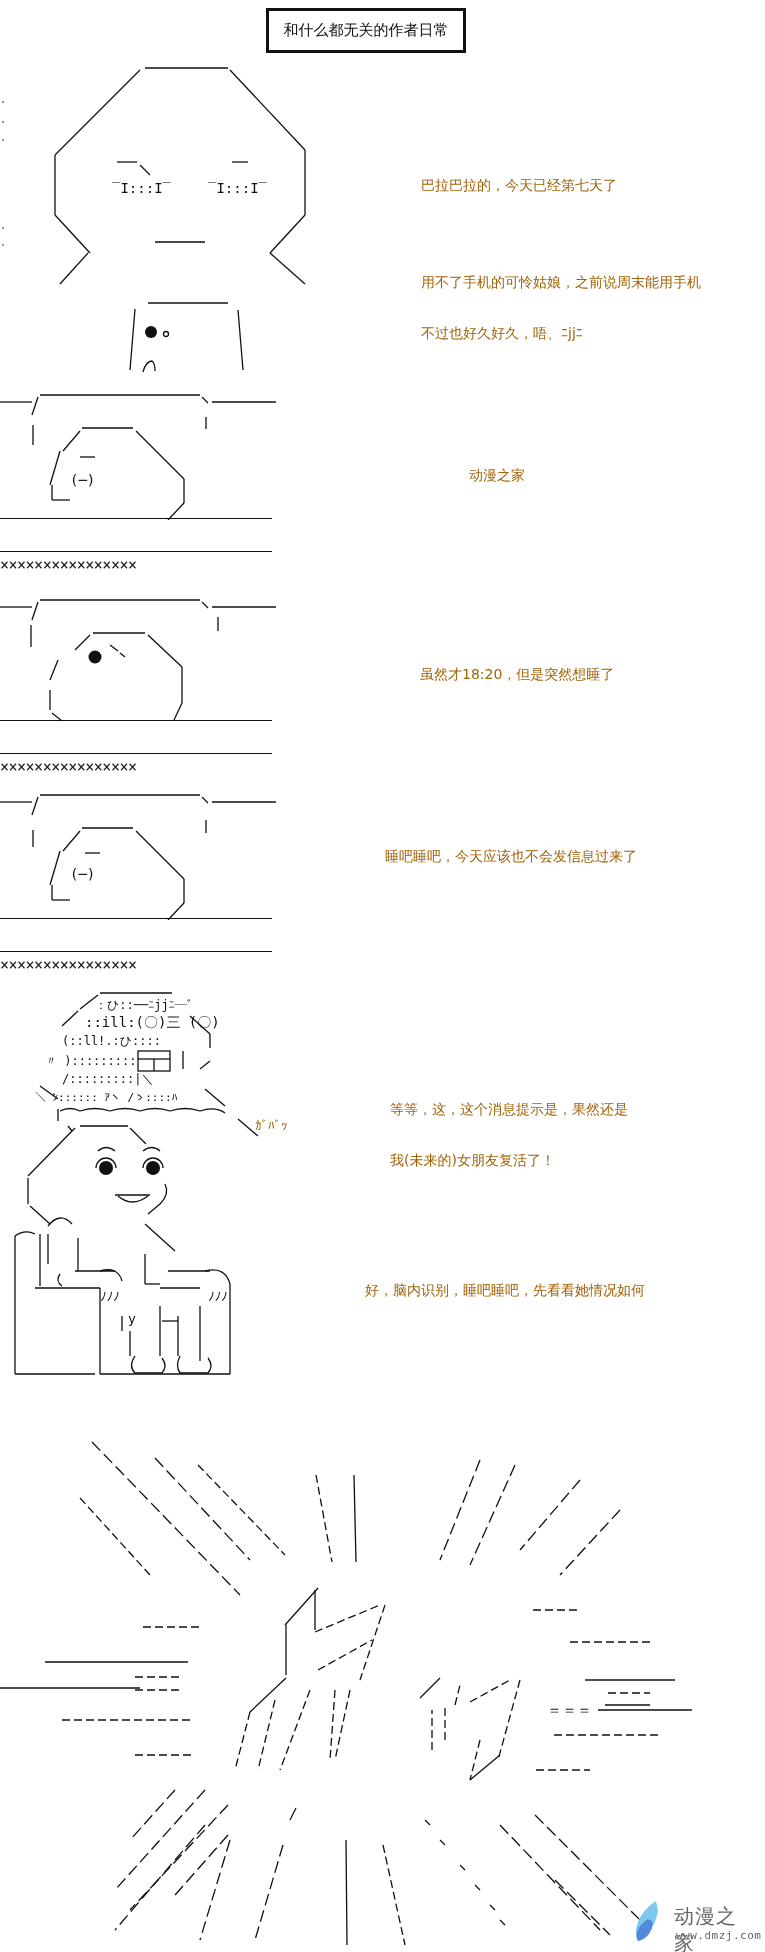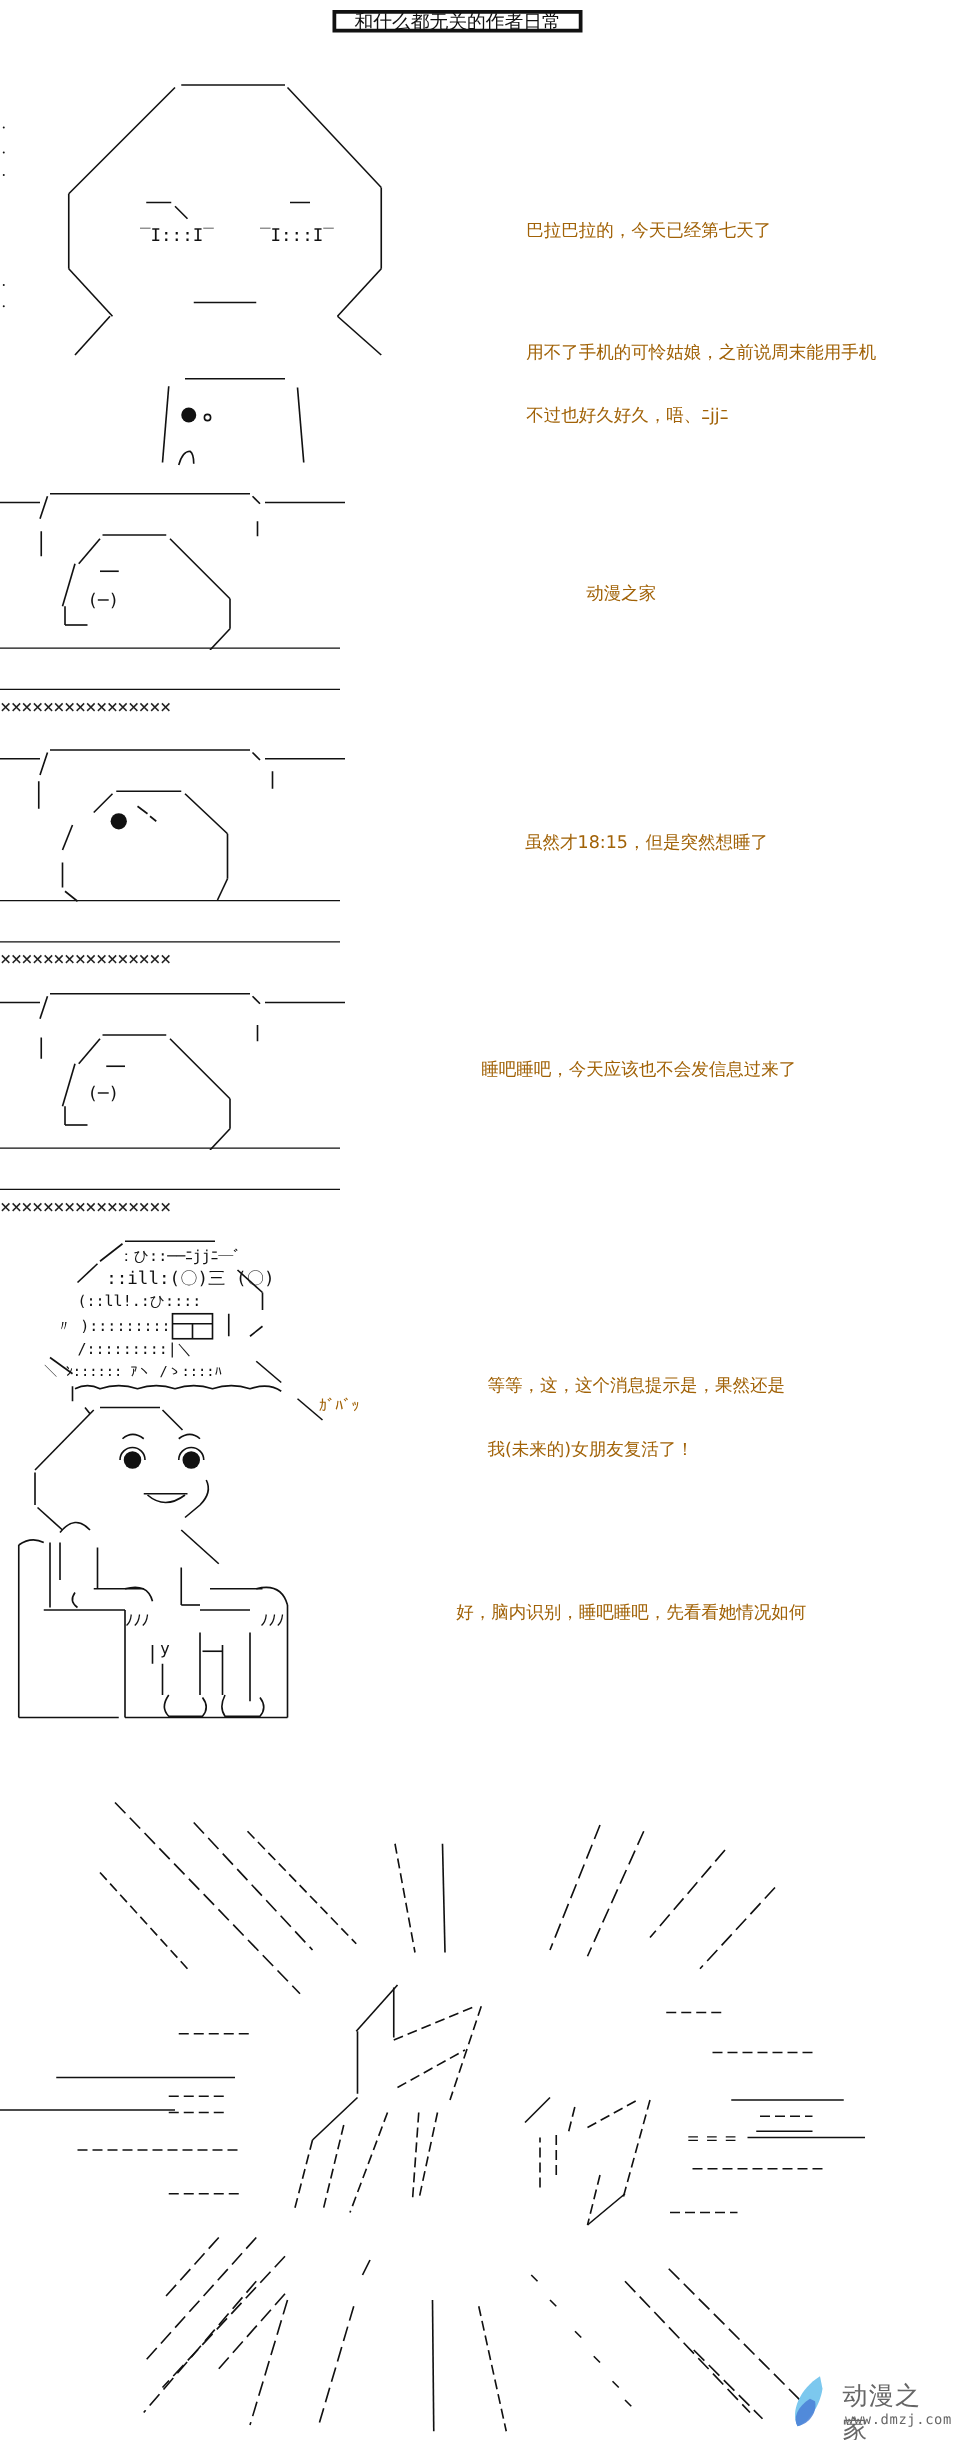--- a/index.html
+++ b/index.html
@@ -1,18 +1,18 @@
 <!DOCTYPE html>
 <html><head>
 <meta charset="utf-8">
 <style>
   html, body { margin:0; padding:0; background:#ffffff; }
   body { width:765px; height:1952px; position:relative; overflow:hidden;
          font-family:"DejaVu Sans", "Liberation Sans", sans-serif; color:#111; }
-  .title-box { position:absolute; left:266px; top:8px; width:200px; height:18px;
+  .title-box { position:absolute; left:266px; top:8px; width:200px; height:45px;
                border:3px solid #111; box-sizing:border-box; display:flex;
                align-items:center; justify-content:center; font-size:15px; }
   .caption { position:absolute; font-size:14px; line-height:17px; white-space:pre; color:#a16207; }
   .art { position:absolute; left:0; }
   .art svg { display:block; }
   .art line, .art polyline, .art path, .art rect, .art circle, .art ellipse { stroke:#111; fill:none; stroke-width:1.3; }
   .art .dot { fill:#111; stroke:none; }
   .art .dash { stroke-dasharray:8 4; }
   .art .dash2 { stroke-dasharray:12 5; }
   .art text { font-family:"DejaVu Sans Mono", monospace; font-size:14px; fill:#111; stroke:none; }
@@ -121,21 +121,21 @@
     <line x1="182" y1="82" x2="182" y2="118"></line>
     <line x1="182" y1="118" x2="174" y2="135"></line>
     <line x1="58" y1="75" x2="50" y2="95"></line>
     <line x1="50" y1="105" x2="50" y2="125"></line>
     <line x1="52" y1="128" x2="62" y2="136"></line>
     <circle cx="95" cy="72" r="6.5" class="dot"></circle>
     <line x1="110" y1="60" x2="118" y2="66"></line>
     <line x1="120" y1="68" x2="125" y2="72"></line>
   </svg>
 </div>
-<div class="caption" style="left:420px; top:666px;">虽然才18:15，但是突然想睡了</div>
+<div class="caption" style="left:420px; top:666px;">虽然才18:20，但是突然想睡了</div>
 
 <div class="sep" style="top:720px;">
   <div class="line" style="top:0px;"></div>
   <div class="line" style="top:33px;"></div>
 </div>
 <div class="sep" style="top:754px;">
   <div class="xs">××××××××××××××××</div>
 </div>
 
 <div class="art" style="top:785px;">

